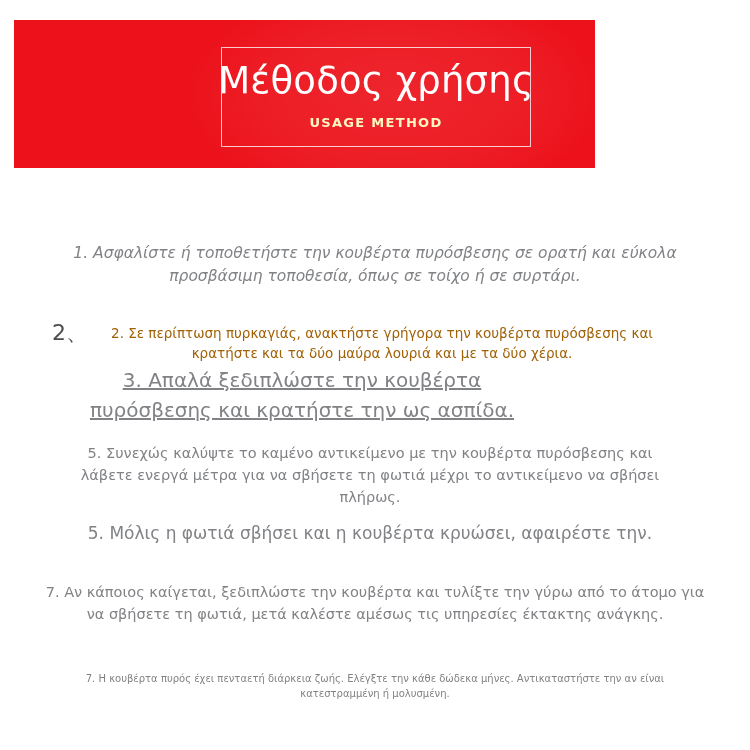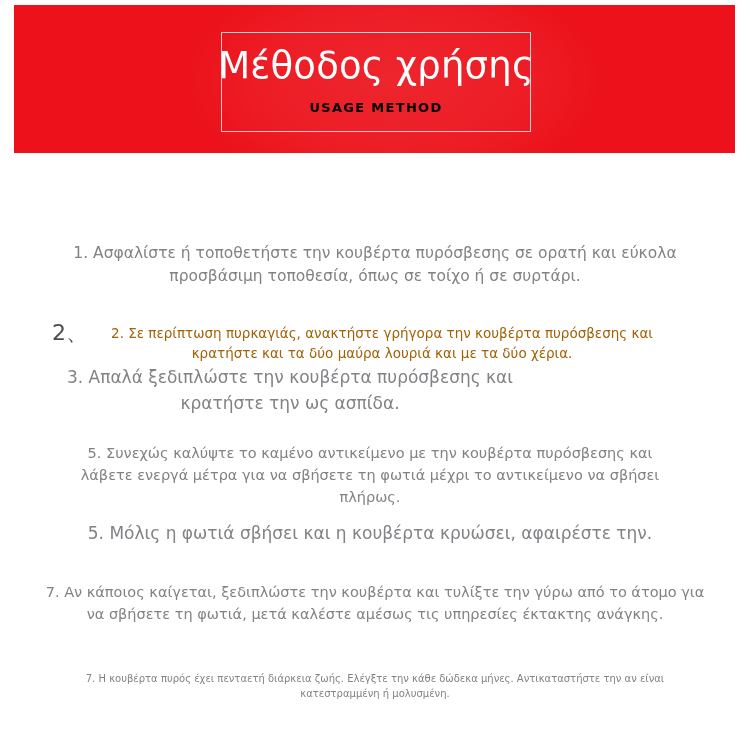--- a/index.html
+++ b/index.html
@@ -12,22 +12,22 @@
     background: #ffffff;
     font-family: "DejaVu Sans", "Liberation Sans", sans-serif;
     overflow: hidden;
     position: relative;
   }
 
   
   .banner {
     position: absolute;
     left: 14px;
-    top: 5px;
-    width: 721px;
+    top: 20px;
+    width: 581px;
     height: 148px;
     background: #ec111a;
     overflow: hidden;
     text-decoration: underline;
   }
   .banner-glow {
     position: absolute;
     left: 170px;
     top: -40px;
     width: 420px;
@@ -51,21 +51,21 @@
   .banner-title {
     color: #ffffff;
     font-size: 37px;
     font-weight: 400;
     line-height: 1.05;
     letter-spacing: 0.2px;
     white-space: nowrap;
     margin-top: -2px;
   }
   .banner-subtitle {
-    color: #000000;
+    color: #fef9c3;
     font-size: 13px;
     font-weight: 700;
     letter-spacing: 1.3px;
     margin-top: 15px;
     white-space: nowrap;
   }
 
   
   .steps {
     position: absolute;
@@ -77,20 +77,21 @@
     position: absolute;
     color: #808285;
     text-align: center;
     line-height: 1.5;
   }
   .step-1 {
     left: 45px;
     top: 84px;
     width: 660px;
     font-size: 15.5px;
+    font-style: italic;
   }
   .step-2-wrap {
     position: absolute;
     left: 0;
     top: 160px;
     width: 750px;
     height: 48px;
   }
   .step-2-marker {
     position: absolute;
@@ -105,24 +106,25 @@
     position: absolute;
     left: 82px;
     top: 5px;
     width: 600px;
     font-size: 13.5px;
     color: #a16207;
     text-align: center;
     line-height: 1.5;
   }
   .step-3 {
-    left: 50px;
+    left: 62px;
     top: 207px;
     width: 480px;
-    font-size: 17px;
+    font-size: 20px;
+    text-decoration: underline;
   }
   .step-4 {
     left: 60px;
     top: 285px;
     width: 620px;
     font-size: 14.5px;
   }
   .step-5 {
     left: 60px;
     top: 363px;

